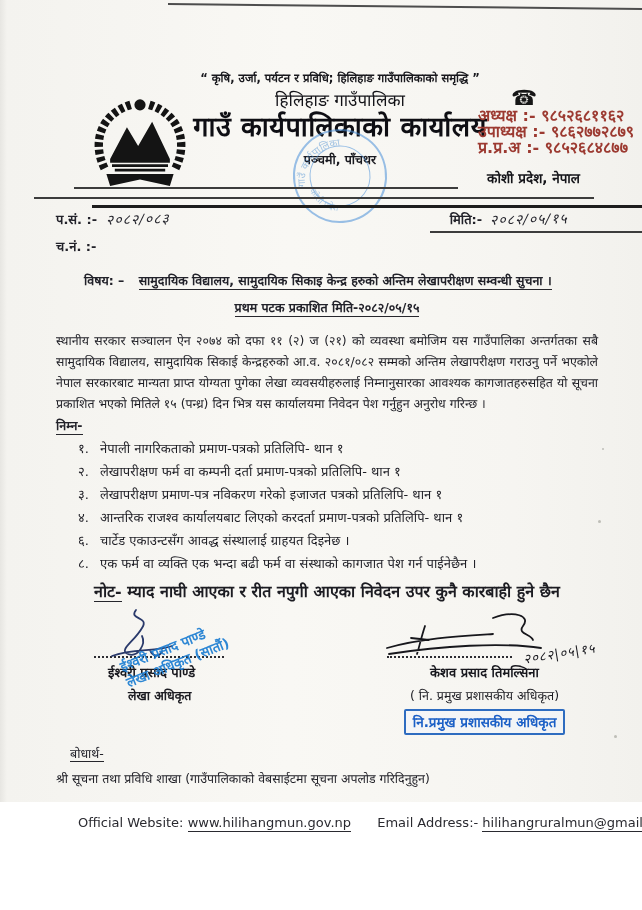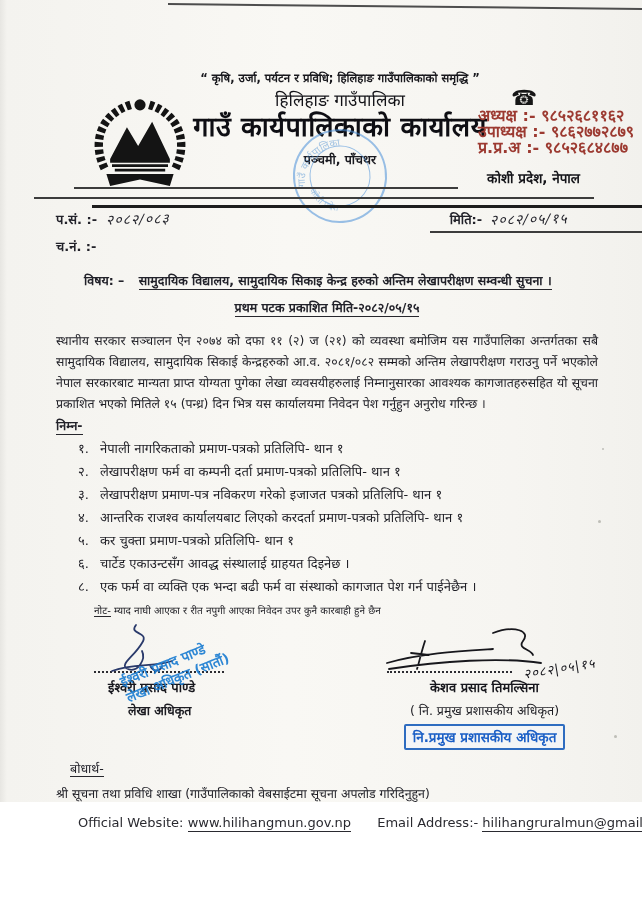--- a/index.html
+++ b/index.html
@@ -43,21 +43,21 @@
   .chn-row{margin-top:8px;}
   .subject-row{margin-top:17px;padding-left:28px;font-size:12.5px;font-weight:bold;}
   .subject-text{border-bottom:1.5px solid #26262c;padding-bottom:1px;margin-left:10px;}
   .published{margin-top:10px;text-align:center;font-size:12.5px;font-weight:bold;}
   .published span{border-bottom:1.5px solid #26262c;padding-bottom:1px;}
   .paragraph{margin-top:14px;font-size:12.4px;line-height:21px;text-align:justify;color:#1e1e25;}
   .list-intro{font-size:12.5px;font-weight:bold;border-bottom:1.5px solid #26262c;display:inline-block;margin-top:3px;}
   .req-list{margin:7px 0 0 0;padding:0 0 0 22px;list-style:none;}
   .req-list li{font-size:13px;line-height:14px;margin-bottom:9px;color:#1e1e25;}
   .req-no{display:inline-block;width:22px;}
-  .note-row{margin:7px 0 0 38px;font-size:10px;font-weight:normal;color:#1c1c22;}
+  .note-row{margin:7px 0 0 38px;font-size:16px;font-weight:bold;color:#1c1c22;}
   .note-label{border-bottom:1.5px solid #26262c;}
 
   
   .sig-row{display:flex;justify-content:space-between;margin-top:2px;}
   .sig-block{position:relative;}
   .sig-left{margin-left:38px;width:220px;}
   .sig-right{margin-right:6px;width:215px;text-align:center;}
   .sig-draw{position:relative;height:52px;}
   .sig-svg{position:absolute;bottom:-8px;left:4px;}
   .hand-date{position:absolute;right:-4px;bottom:-6px;font-size:13px;transform:rotate(-9deg);color:#16161c;}
@@ -165,21 +165,20 @@
     </div>
 
     <div class="paragraph">स्थानीय सरकार सञ्चालन ऐन २०७४ को दफा ११ (२) ज (२१) को व्यवस्था बमोजिम यस गाउँपालिका अन्तर्गतका सबै सामुदायिक विद्यालय, सामुदायिक सिकाई केन्द्रहरुको आ.व. २०८१/०८२ सम्मको अन्तिम लेखापरीक्षण गराउनु पर्ने भएकोले नेपाल सरकारबाट मान्यता प्राप्त योग्यता पुगेका लेखा व्यवसयीहरुलाई निम्नानुसारका आवश्यक कागजातहरुसहित यो सूचना प्रकाशित भएको मितिले १५ (पन्ध्र) दिन भित्र यस कार्यालयमा निवेदन पेश गर्नुहुन अनुरोध गरिन्छ ।</div>
     <span class="list-intro">निम्न-</span>
 
     <ol class="req-list">
       <li><span class="req-no">१.</span><span>नेपाली नागरिकताको प्रमाण-पत्रको प्रतिलिपि- थान १</span></li>
       <li><span class="req-no">२.</span><span>लेखापरीक्षण फर्म वा कम्पनी दर्ता प्रमाण-पत्रको प्रतिलिपि- थान १</span></li>
       <li><span class="req-no">३.</span><span>लेखापरीक्षण प्रमाण-पत्र नविकरण गरेको इजाजत पत्रको प्रतिलिपि- थान १</span></li>
       <li><span class="req-no">४.</span><span>आन्तरिक राजश्व कार्यालयबाट लिएको करदर्ता प्रमाण-पत्रको प्रतिलिपि- थान १</span></li>
-      <li><span class="req-no">५.</span><span>कर चुक्ता प्रमाण-पत्रको प्रतिलिपि- थान १</span></li>
       <li><span class="req-no">६.</span><span>चार्टेड एकाउन्टसँग आवद्ध संस्थालाई ग्राहयत दिइनेछ ।</span></li>
       <li><span class="req-no">८.</span><span>एक फर्म वा व्यक्ति एक भन्दा बढी फर्म वा संस्थाको कागजात पेश गर्न पाईनेछैन ।</span></li>
     </ol>
 
     <div class="note-row">
       <span class="note-label">नोट-</span><span> म्याद नाघी आएका र रीत नपुगी आएका निवेदन उपर कुनै कारबाही हुने छैन</span>
     </div>
 
     
     <div class="sig-row">

